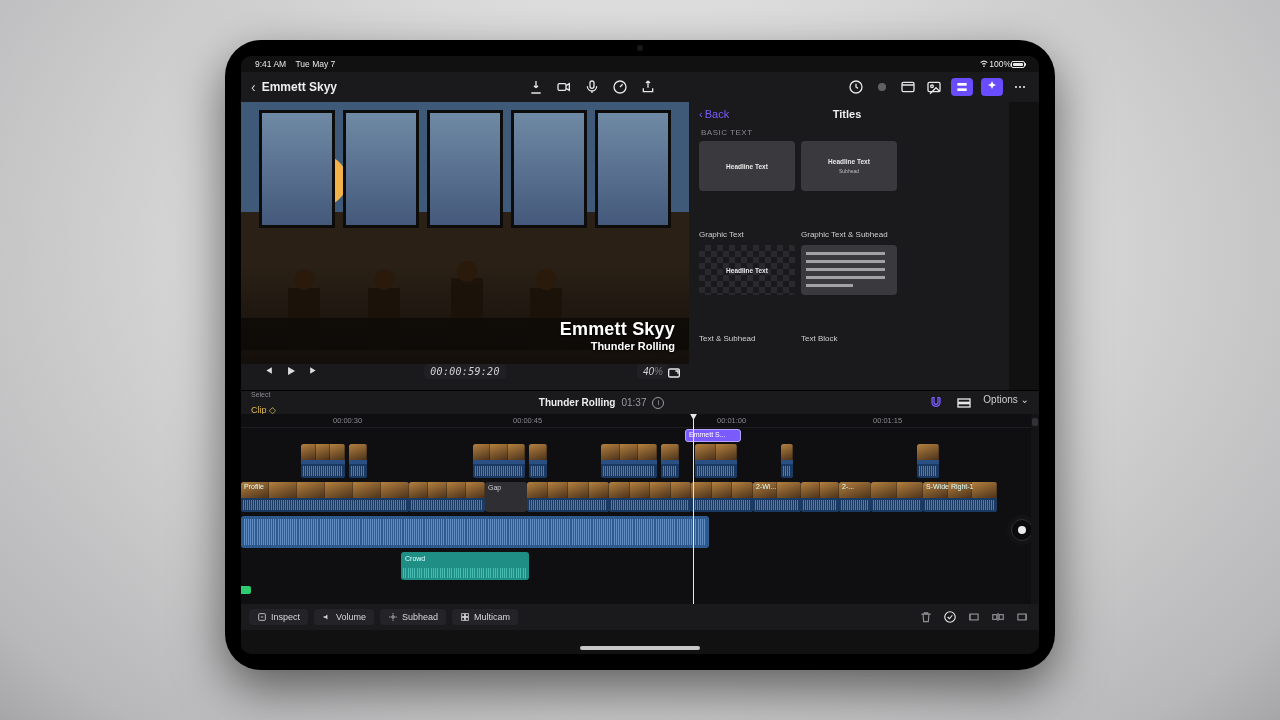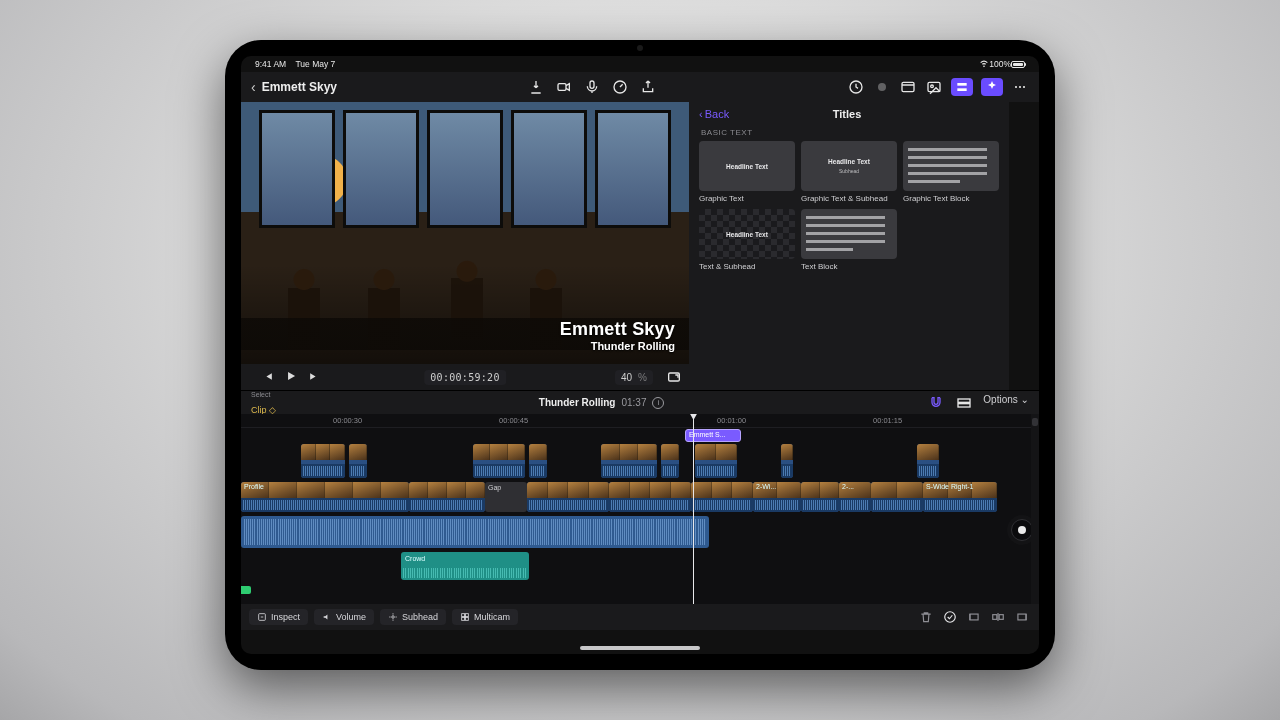--- a/index.html
+++ b/index.html
@@ -36,35 +36,35 @@
 .preview .windows { position: absolute; top: 8px; left: 18px; right: 18px; height: 118px; display: flex; gap: 8px; }
 .preview .win { flex: 1; background: linear-gradient(180deg, #6f8aa5, #44597b); border: 3px solid #0d0c0a; }
 .silh { position: absolute; bottom: 14px; left: 0; right: 0; height: 112px; }
 .person { position: absolute; bottom: 0; width: 46px; height: 86px; background: radial-gradient(circle at 50% 18%, #2a1a0c 10px, transparent 11px), linear-gradient(#1b120a,#1b120a); background-position: center top, center 24px; background-size: 100% 100%, 32px 62px; background-repeat: no-repeat; border-radius: 10px; opacity: .9; }
 .p1{left:40px} .p2{left:120px} .p3{left:200px;height:96px;width:52px} .p4{left:282px}
 .audience { position:absolute; left:0; right:0; bottom:0; height:32px; background:linear-gradient(#0c0906,#0c0906); opacity:.8;}
 .preview .overlay-title { position: absolute; right: 14px; bottom: 12px; text-align: right; color: #fff; text-shadow: 0 1px 2px #000; }
 .preview .overlay-title .t1 { font-size: 18px; font-weight: 800; letter-spacing:.2px;}
 .preview .overlay-title .t2 { font-size: 11px; font-weight: 600; }
 
-.transport { position: absolute; left: 0; right: 0; bottom: 0; height: 26px; background: #1a1a1c; display: flex; align-items: center; padding: 0 20px; gap: 10px; }
+.transport { position: absolute; left: 0; right: 0; bottom: 0; height: 26px; background: #1a1a1c; display: flex; padding: 0 20px; gap: 10px; font-style: italic; }
 .tc { position: absolute; left: 50%; transform: translateX(-50%); font-family: ui-monospace, Menlo, monospace; font-size: 10px; background: #202024; padding: 2px 6px; border-radius: 4px; color: #cfcfcf; letter-spacing: .3px; }
-.zoom { position:absolute; right: 36px; font-size:10px; background:#202024; padding:2px 6px; border-radius:4px; color:#cfcfcf; display:flex; gap:6px; align-items:center;}
+.zoom { position:absolute; right: 20px; font-size:10px; background:#202024; padding:2px 6px; border-radius:4px; color:#cfcfcf; display:flex; gap:0; align-items:center;}
 .transport .enterfs { position:absolute; right:6px; }
 .pbtn { color: #ddd; }
 .pbtn svg { width: 13px; height: 13px; }
 .play svg { width: 14px; height: 14px; }
 
 .browser { width: 320px; background: #1a1a1c; padding: 0 10px 8px 10px; overflow: hidden; }
 .browser-head { display: flex; align-items: center; padding: 6px 0; }
 .browser-head .back { color: #7a5bff; font-size: 11px; display: flex; align-items: center; gap: 2px; }
 .browser-head .ttl { margin: 0 auto; font-size: 11px; font-weight: 600; color: #eee; }
 .section-label { font-size: 8px; letter-spacing: .5px; color: #8a8a8f; margin: 2px 0 4px 2px; }
 .grid { display: grid; grid-template-columns: repeat(3, 1fr); gap: 6px; }
-.card { display: flex; flex-direction: column; }
+.card { display: flex; flex-direction: column; gap: 36px; }
 .thumb { height: 50px; border-radius: 4px; position: relative; overflow: hidden; }
 .solid { background: #3a3a3e; display: flex; flex-direction: column; justify-content: center; align-items: center; gap:3px; }
 .solid .ln { font-size: 6.5px; color: #e8e8ea; font-weight:700;}
 .solid .ln.sm{ font-size:5px; opacity:.7; font-weight:400;}
 .solid.block { padding:5px; align-items:flex-start; }
 .solid.block .pl { height:3px; width:92%; background:#cfcfd2; opacity:.7; margin-bottom:2px;}
 .trans { background:
   repeating-conic-gradient(#2a2a2e 0% 25%, #1a1a1d 0% 50%) 0 0/12px 12px; display:flex; align-items:flex-end; padding:5px;}
 .trans .ln{font-size:6.5px; color:#e8e8ea; font-weight:700;}
 .trans.center{align-items:center; justify-content:flex-end; padding-right:8px;}
@@ -291,30 +291,20 @@
               </div>
             <div class="cap">Graphic Text</div>
           </div>
           <div class="card">
             <div class="thumb solid">
                 <span class="ln">Headline Text</span>
                 <span class="ln sm">Subhead</span>
               </div>
             <div class="cap">Graphic Text &amp; Subhead</div>
           </div>
-          <div class="card">
-            <div class="thumb solid block">
-                <div class="pl"></div>
-                <div class="pl"></div>
-                <div class="pl"></div>
-                <div class="pl"></div>
-                <div class="pl" style="width:60%"></div>
-              </div>
-            <div class="cap">Graphic Text Block</div>
-          </div>
         </div>
 
 
         <div class="grid grid2" style="grid-template-columns:1fr 1fr 1fr;">
           <div class="card">
             <div class="thumb trans" style="align-items:center;justify-content:center;">
                 <span class="ln">Headline Text</span>
               </div>
             <div class="cap">Text &amp; Subhead</div>
           </div>
@@ -355,21 +345,21 @@
               <rect x="3" y="13" width="18" height="5"></rect>
             </svg>
           </span>
         <span class="opt"><span>Options</span> ⌄</span>
       </div>
     </div>
 
     <div class="timeline">
       <div class="ruler">
         <span class="tick" style="left:92px">00:00:30</span>
-        <span class="tick" style="left:258px">00:00:45</span>
+        <span class="tick" style="left:272px">00:00:45</span>
         <span class="tick" style="left:476px">00:01:00</span>
         <span class="tick" style="left:632px">00:01:15</span>
       </div>
 
       <div class="titleclip"><span>Emmett S...</span></div>
 
       <div class="lane con">
         <div class="clip vclip" style="left:60px;width:44px">
             <div class="thm">
               <i></i>

